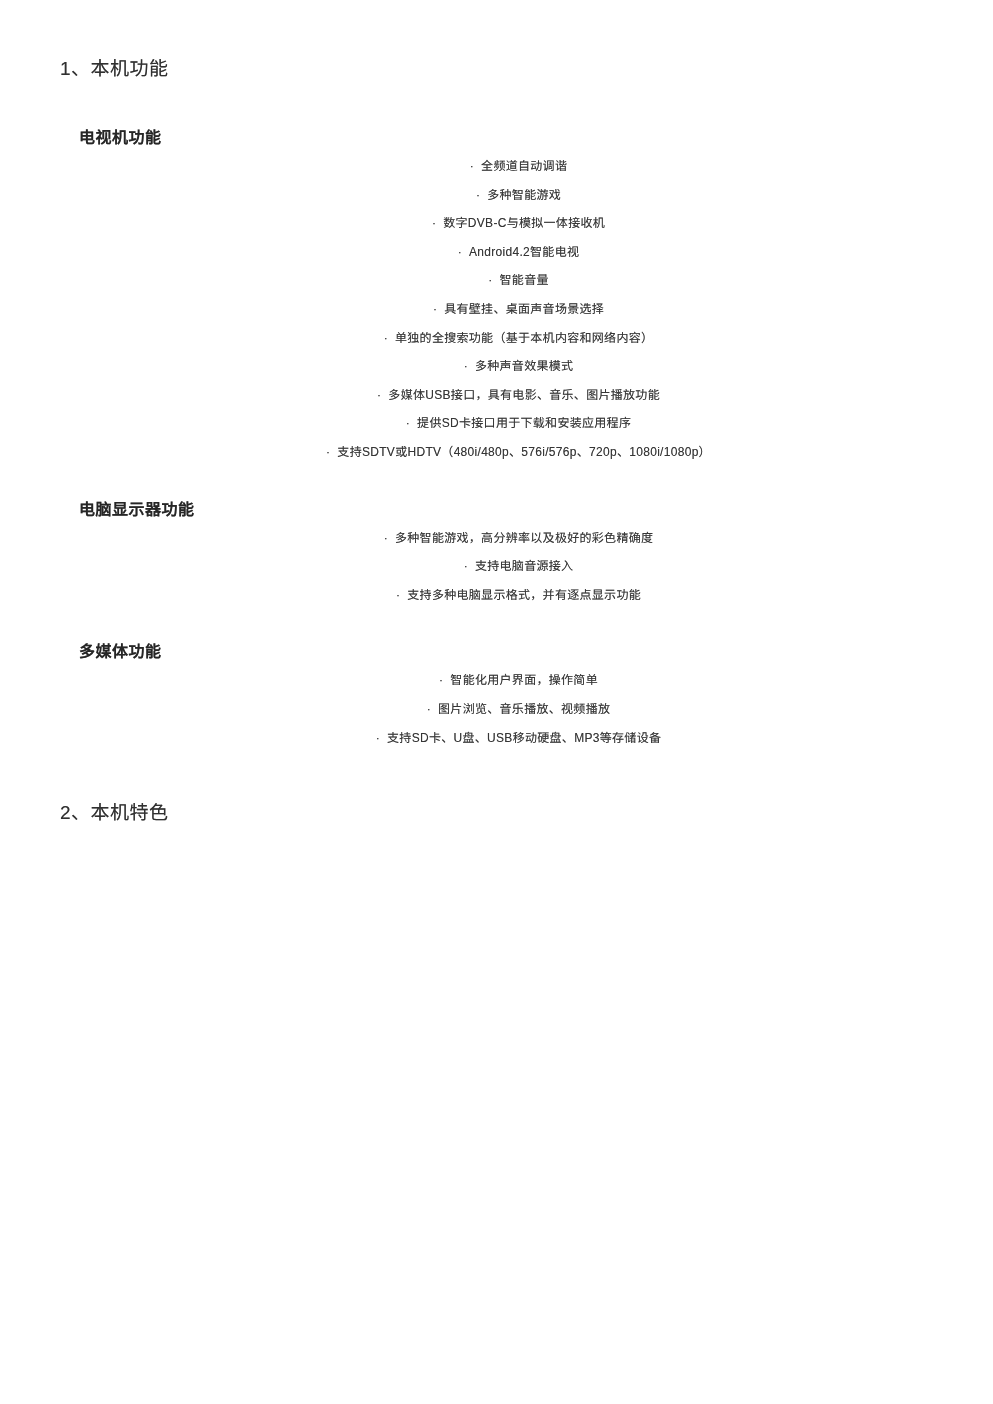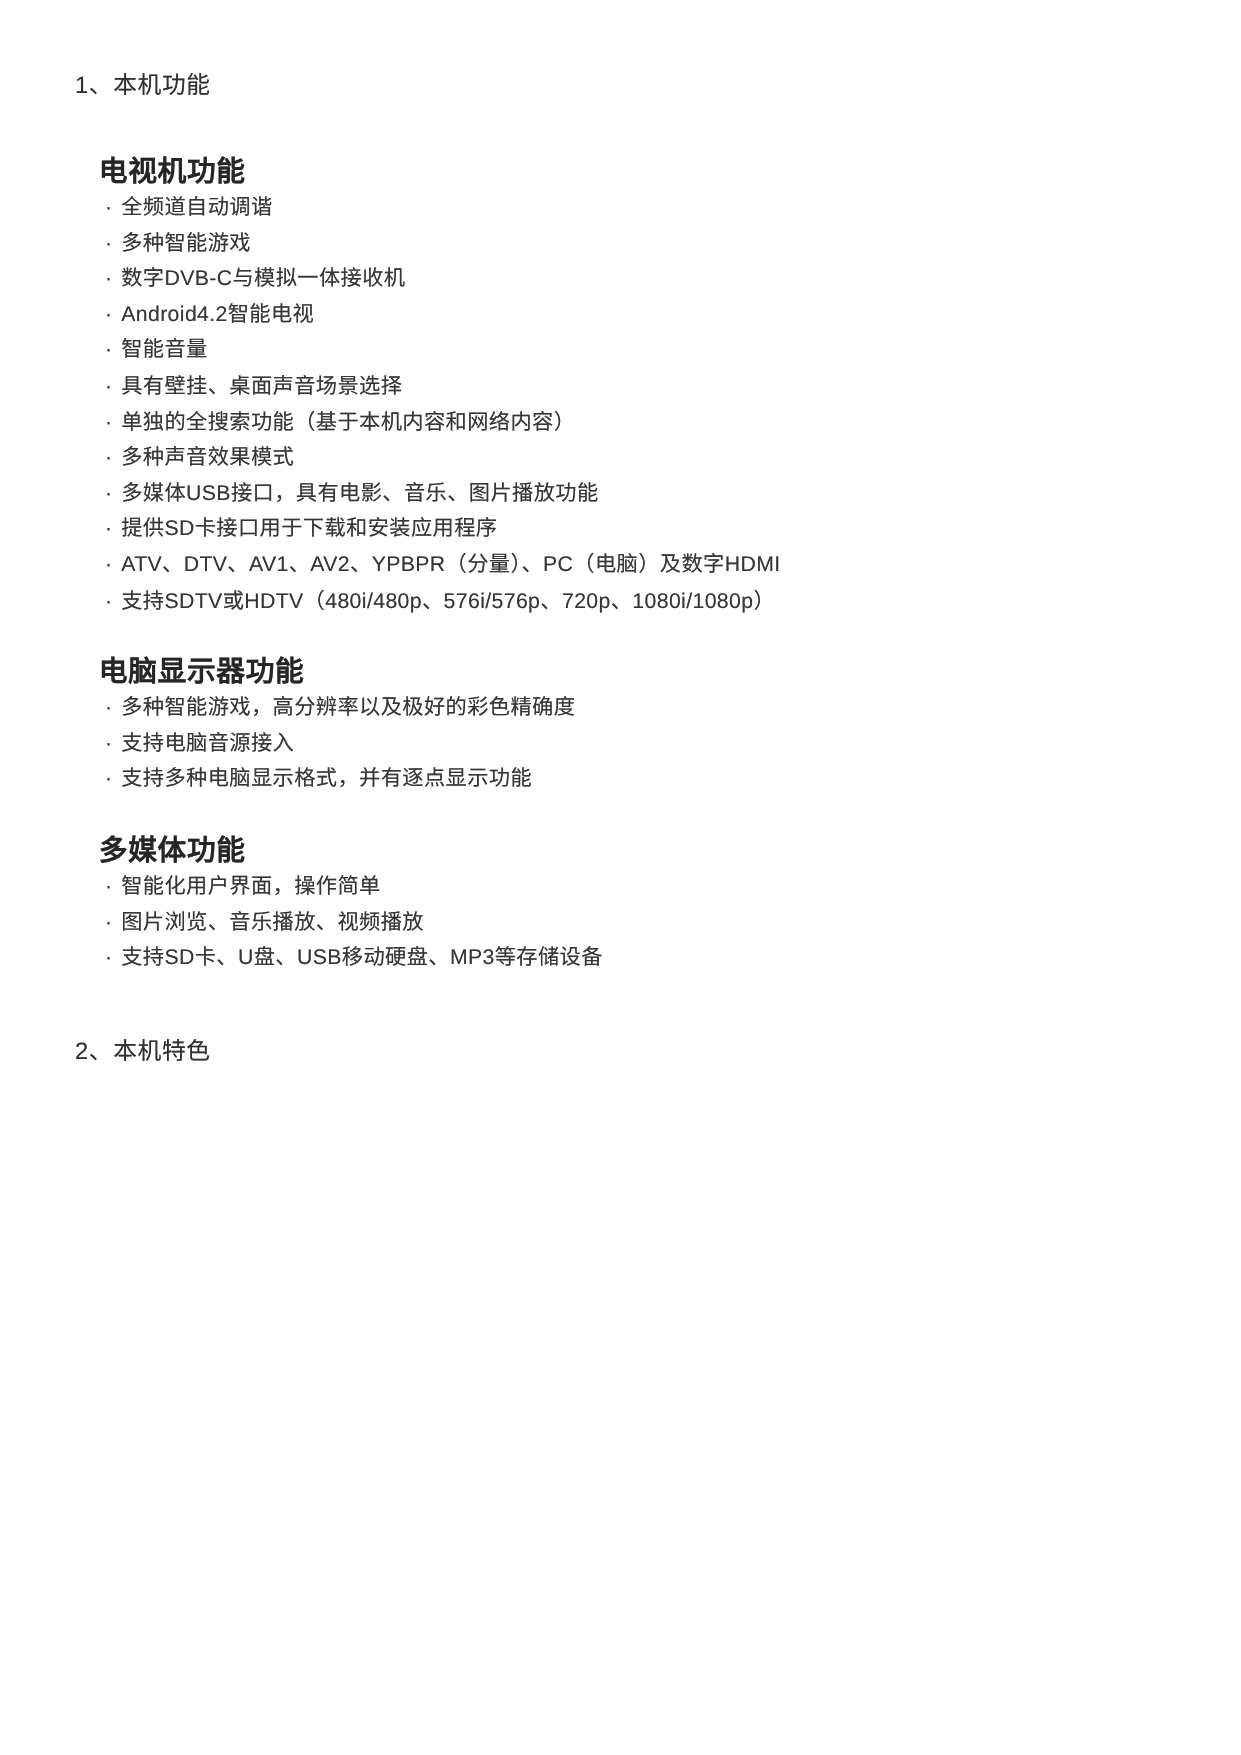--- a/index.html
+++ b/index.html
@@ -35,37 +35,38 @@
     margin-left: 19px;
   }
   .group {
     margin-top: 28px;
   }
   .group:first-child {
     margin-top: 41px;
   }
   .group-title {
     margin: 0;
-    font-size: 23px;
+    font-size: 16px;
     font-weight: 700;
     line-height: 29px;
     color: #262626;
     letter-spacing: 0.5px;
   }
   ul.feature-list {
     list-style: none;
     margin: 0;
     padding: 0;
   }
   ul.feature-list li {
-    font-size: 17px;
+    font-size: 12px;
     line-height: 28.6px;
     color: #363636;
     letter-spacing: 0.3px;
     white-space: nowrap;
+    text-align: center;
   }
   .bullet {
     display: inline-block;
     margin-left: 5px;
     margin-right: 7px;
     color: #363636;
   }
 </style>
 </head>
 <body>
@@ -81,21 +82,20 @@
           <li><span class="bullet">·</span><span>全频道自动调谐</span></li>
           <li><span class="bullet">·</span><span>多种智能游戏</span></li>
           <li><span class="bullet">·</span><span>数字DVB-C与模拟一体接收机</span></li>
           <li><span class="bullet">·</span><span>Android4.2智能电视</span></li>
           <li><span class="bullet">·</span><span>智能音量</span></li>
           <li><span class="bullet">·</span><span>具有壁挂、桌面声音场景选择</span></li>
           <li><span class="bullet">·</span><span>单独的全搜索功能（基于本机内容和网络内容）</span></li>
           <li><span class="bullet">·</span><span>多种声音效果模式</span></li>
           <li><span class="bullet">·</span><span>多媒体USB接口，具有电影、音乐、图片播放功能</span></li>
           <li><span class="bullet">·</span><span>提供SD卡接口用于下载和安装应用程序</span></li>
-          <li><span class="bullet">·</span><span>ATV、DTV、AV1、AV2、YPBPR（分量）、PC（电脑）及数字HDMI</span></li>
           <li><span class="bullet">·</span><span>支持SDTV或HDTV（480i/480p、576i/576p、720p、1080i/1080p）</span></li>
         </ul>
   </div>
 
   <div class="group">
     <h2 class="group-title">电脑显示器功能</h2>
     <ul class="feature-list">
           <li><span class="bullet">·</span><span>多种智能游戏，高分辨率以及极好的彩色精确度</span></li>
           <li><span class="bullet">·</span><span>支持电脑音源接入</span></li>
           <li><span class="bullet">·</span><span>支持多种电脑显示格式，并有逐点显示功能</span></li>

